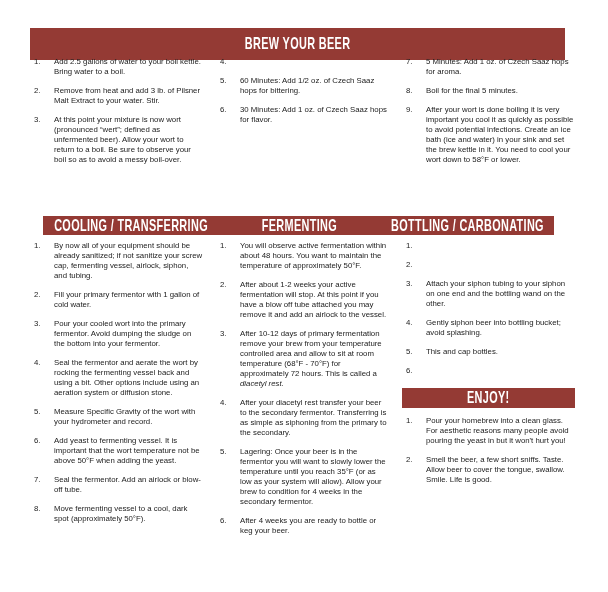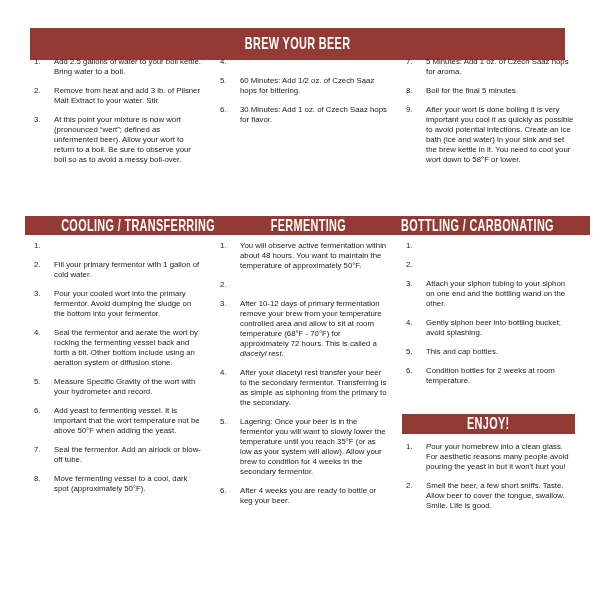--- a/index.html
+++ b/index.html
@@ -10,23 +10,23 @@
   .banner {
     background: var(--banner, #943A34);
     display:flex; align-items:center; justify-content:center;
   }
   .banner-title {
     color:#ffffff; font-weight:bold; font-size:16px; line-height:1;
     letter-spacing:0.5px; display:inline-block; transform:scale(0.68,1.05);
     white-space:nowrap;
   }
   .banner-top { position:absolute; left:30px; top:28px; width:535px; height:32px; }
-  .banner-mid { position:absolute; left:25px; top:216px; width:565px; height:19px; }
+  .banner-mid { position:absolute; left:43px; top:216px; width:511px; height:19px; }
   .banner-mid .mid-cell { flex:1 1 0; display:flex; align-items:center; justify-content:center; height:100%; }
-  .banner-enjoy { width:100%; height:20px; margin-top:28px; margin-bottom:8px; }
+  .banner-enjoy { width:100%; height:20px; margin-top:12px; margin-bottom:8px; }
   .cols { position:absolute; display:flex; gap:13px; }
   .top-cols { left:30px; top:57px; width:560px; }
   .mid-cols { left:30px; top:241px; width:560px; }
   .col { width:173px; flex:0 0 173px; }
   ol.steps { list-style:none; margin:0; padding:0; }
   li.item { display:flex; margin:0 0 9px 0; padding-left:4px; }
   .num { flex:0 0 20px; width:20px; font-size:7.8px; line-height:10px; color:#222; }
   .txt { flex:1 1 auto; font-size:7.8px; line-height:10px; color:#222; }
   .txt em { font-style:italic; }
 </style>
@@ -102,35 +102,36 @@
     <div class="mid-cell">
       <span class="banner-title">BOTTLING / CARBONATING</span>
     </div>
   </div>
 
   <div class="cols mid-cols">
     <ol class="steps col">
 
         <li class="item">
           <span class="num">1.</span>
+          <span class="txt"><span>By now all of your equipment should be already sanitized; if not sanitize your screw cap, fermenting vessel, airlock, siphon, and tubing.</span><em></em><span></span></span>
         </li>
 
         <li class="item">
           <span class="num">2.</span>
           <span class="txt"><span>Fill your primary fermentor with 1 gallon of cold water.</span><em></em><span></span></span>
         </li>
 
         <li class="item">
           <span class="num">3.</span>
           <span class="txt"><span>Pour your cooled wort into the primary fermentor.  Avoid dumping the sludge on the bottom into your fermentor.</span><em></em><span></span></span>
         </li>
 
         <li class="item">
           <span class="num">4.</span>
-          <span class="txt"><span>Seal the fermentor and aerate the wort by rocking the fermenting vessel back and forth a bit.  Other bottom include using an aeration system or diffusion stone.</span><em></em><span></span></span>
+          <span class="txt"><span>Seal the fermentor and aerate the wort by rocking the fermenting vessel back and using a bit.  Other options include using an aeration system or diffusion stone.</span><em></em><span></span></span>
         </li>
 
         <li class="item">
           <span class="num">5.</span>
           <span class="txt"><span>Measure Specific Gravity of the wort with your hydrometer and record.</span><em></em><span></span></span>
         </li>
 
         <li class="item">
           <span class="num">6.</span>
           <span class="txt"><span>Add yeast to fermenting vessel.  It is important that the wort temperature not be above 50°F when adding the yeast.</span><em></em><span></span></span>
@@ -148,20 +149,21 @@
       </ol>
     <ol class="steps col">
 
         <li class="item">
           <span class="num">1.</span>
           <span class="txt"><span>You will observe active fermentation within about 48 hours.  You want to maintain the temperature of approximately 50°F.</span><em></em><span></span></span>
         </li>
 
         <li class="item">
           <span class="num">2.</span>
+          <span class="txt"><span>After about 1-2 weeks your active fermentation will stop.  At this point if you have a blow off tube attached you may remove it and add an airlock to the vessel.</span><em></em><span></span></span>
         </li>
 
         <li class="item">
           <span class="num">3.</span>
           <span class="txt"><span>After 10-12 days of primary fermentation remove your brew from your temperature controlled area and allow to sit at room temperature (68°F - 70°F) for approximately 72 hours.  This is called a </span><em>diacetyl rest</em><span>.</span></span>
         </li>
 
         <li class="item">
           <span class="num">4.</span>
           <span class="txt"><span>After your diacetyl rest transfer your beer to the secondary fermentor.  Transferring is as simple as siphoning from the primary to the secondary.</span><em></em><span></span></span>
@@ -198,21 +200,20 @@
             <span class="txt"><span>Gently siphon beer into bottling bucket; avoid splashing.</span><em></em><span></span></span>
           </li>
 
           <li class="item">
             <span class="num">5.</span>
             <span class="txt"><span>This and cap bottles.</span><em></em><span></span></span>
           </li>
 
           <li class="item">
             <span class="num">6.</span>
-            <span class="txt"><span>Condition bottles for 2 weeks at room temperature.</span><em></em><span></span></span>
           </li>
         </ol>
       <div class="banner banner-enjoy">
         <span class="banner-title">ENJOY!</span>
       </div>
       <ol class="steps">
 
           <li class="item">
             <span class="num">1.</span>
             <span class="txt"><span>Pour your homebrew into a clean glass.  For aesthetic reasons many people avoid pouring the yeast in but it won't hurt you!</span><em></em><span></span></span>

